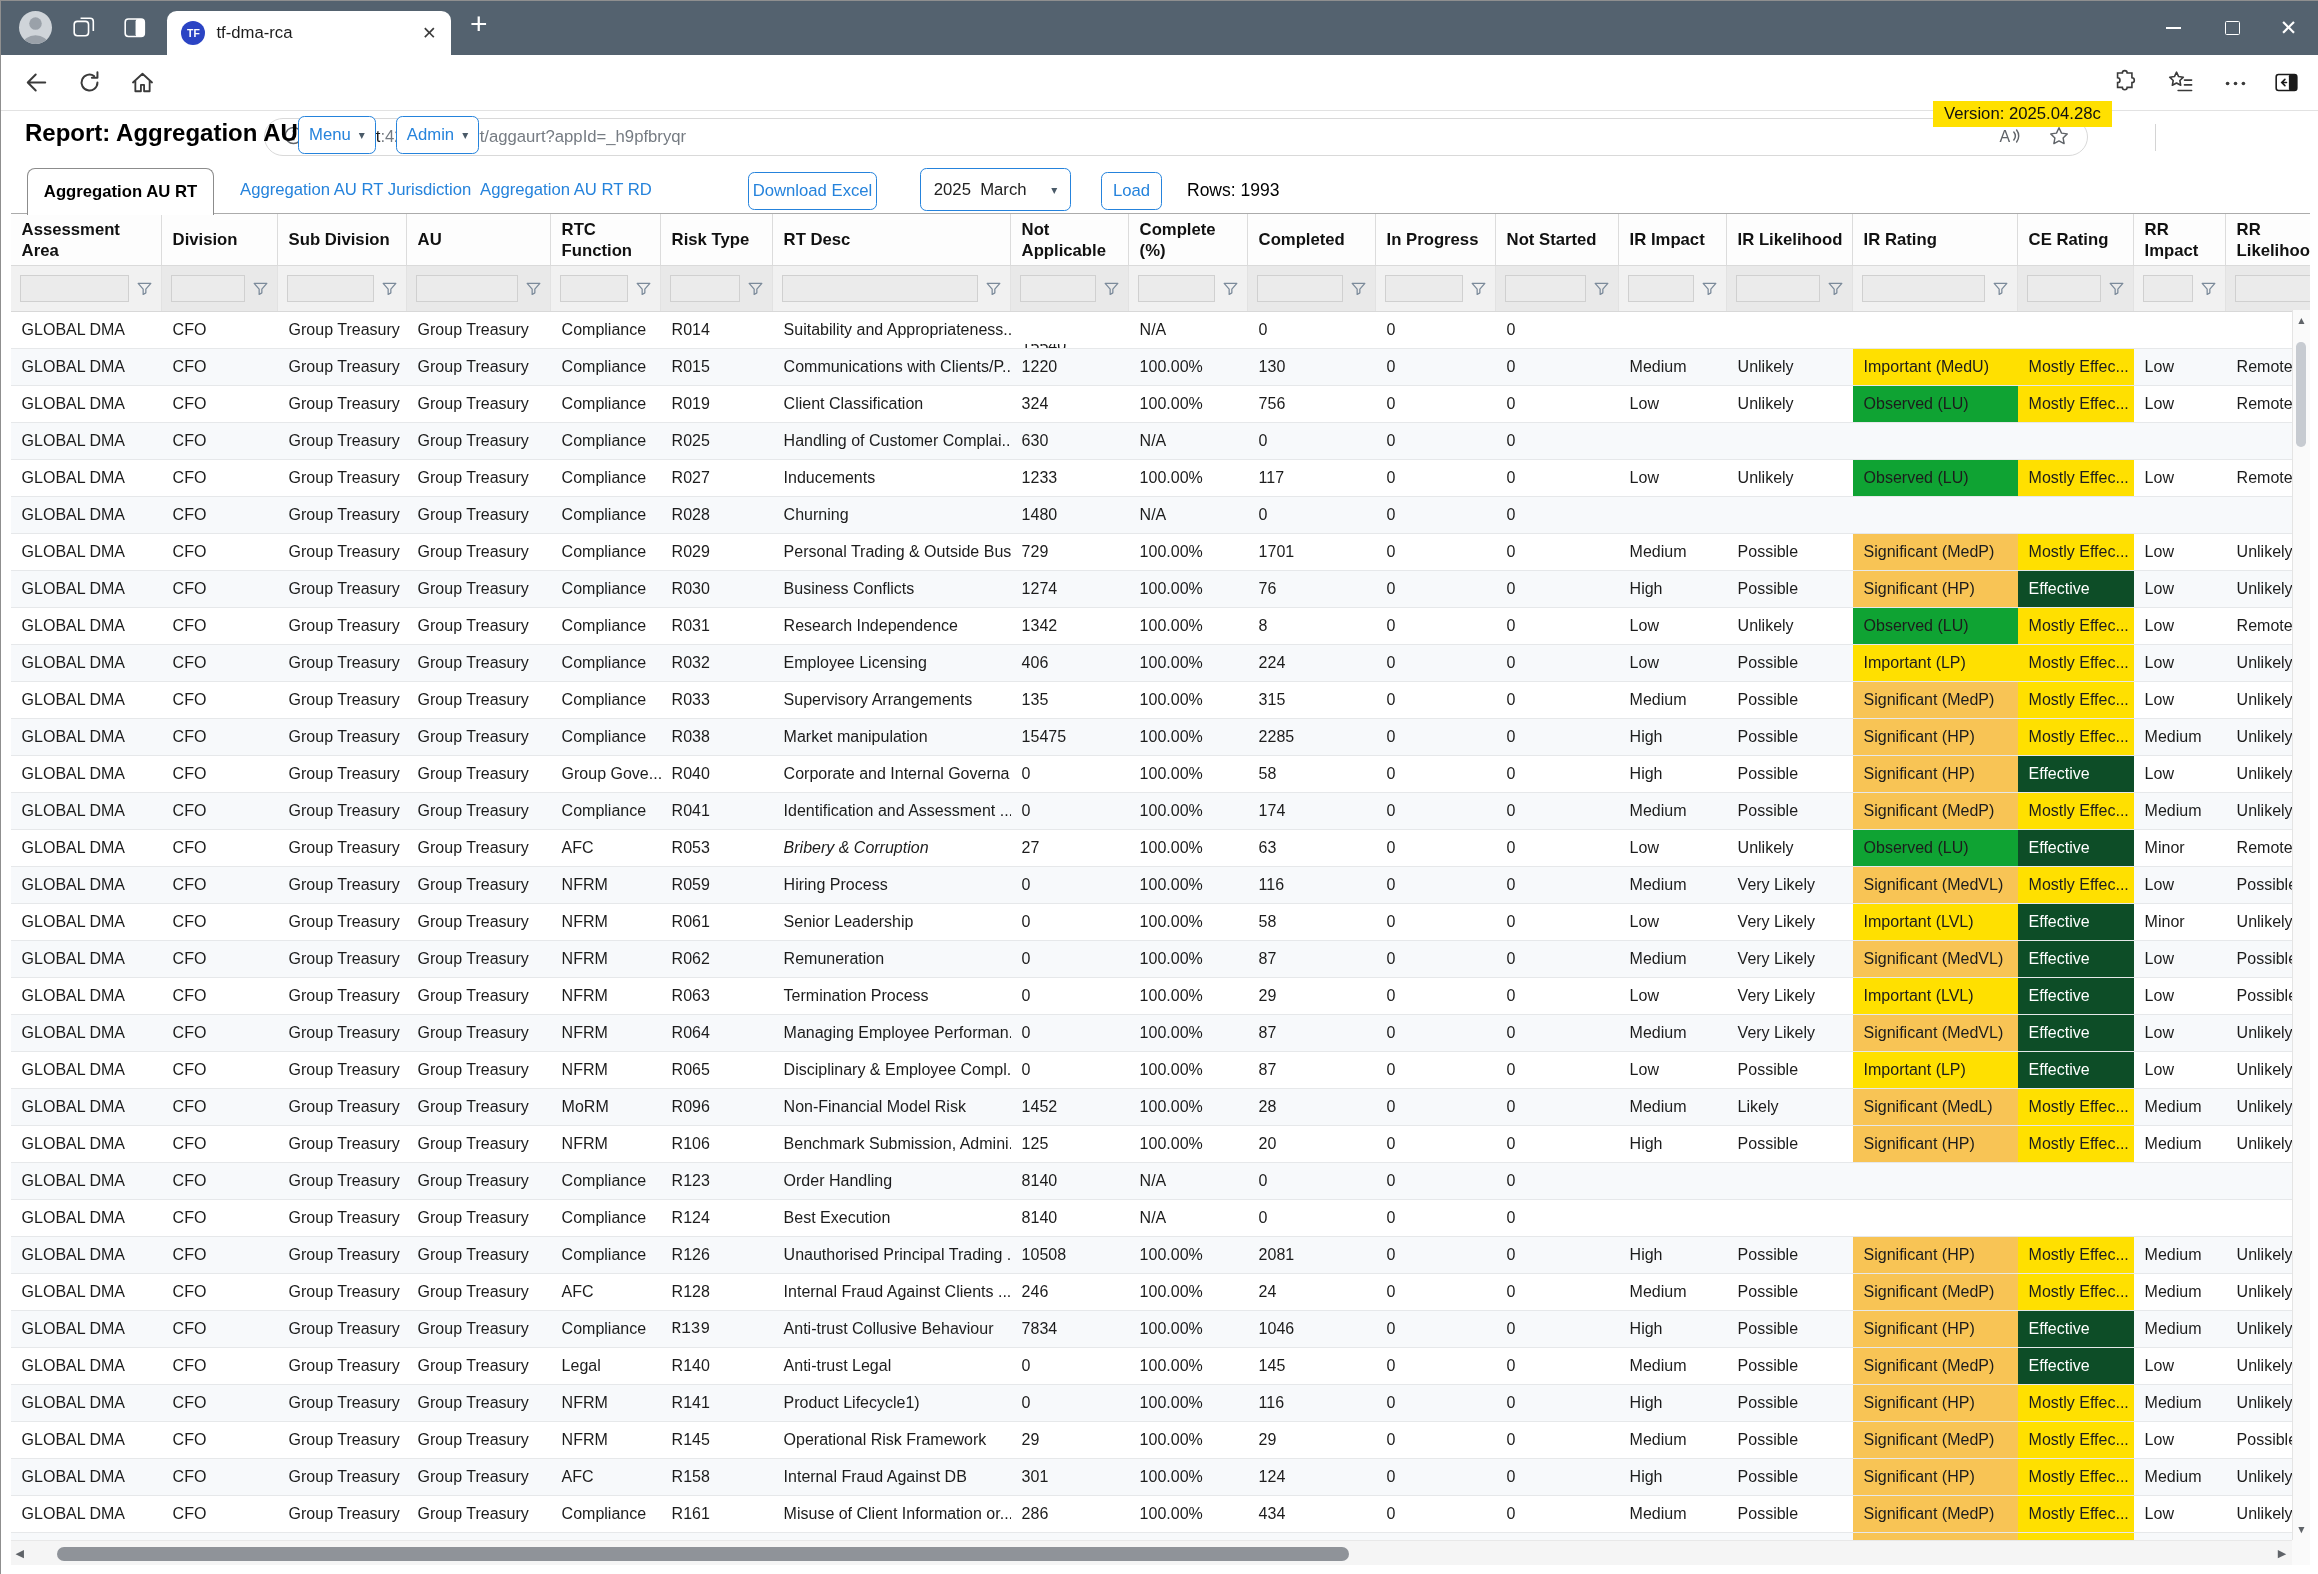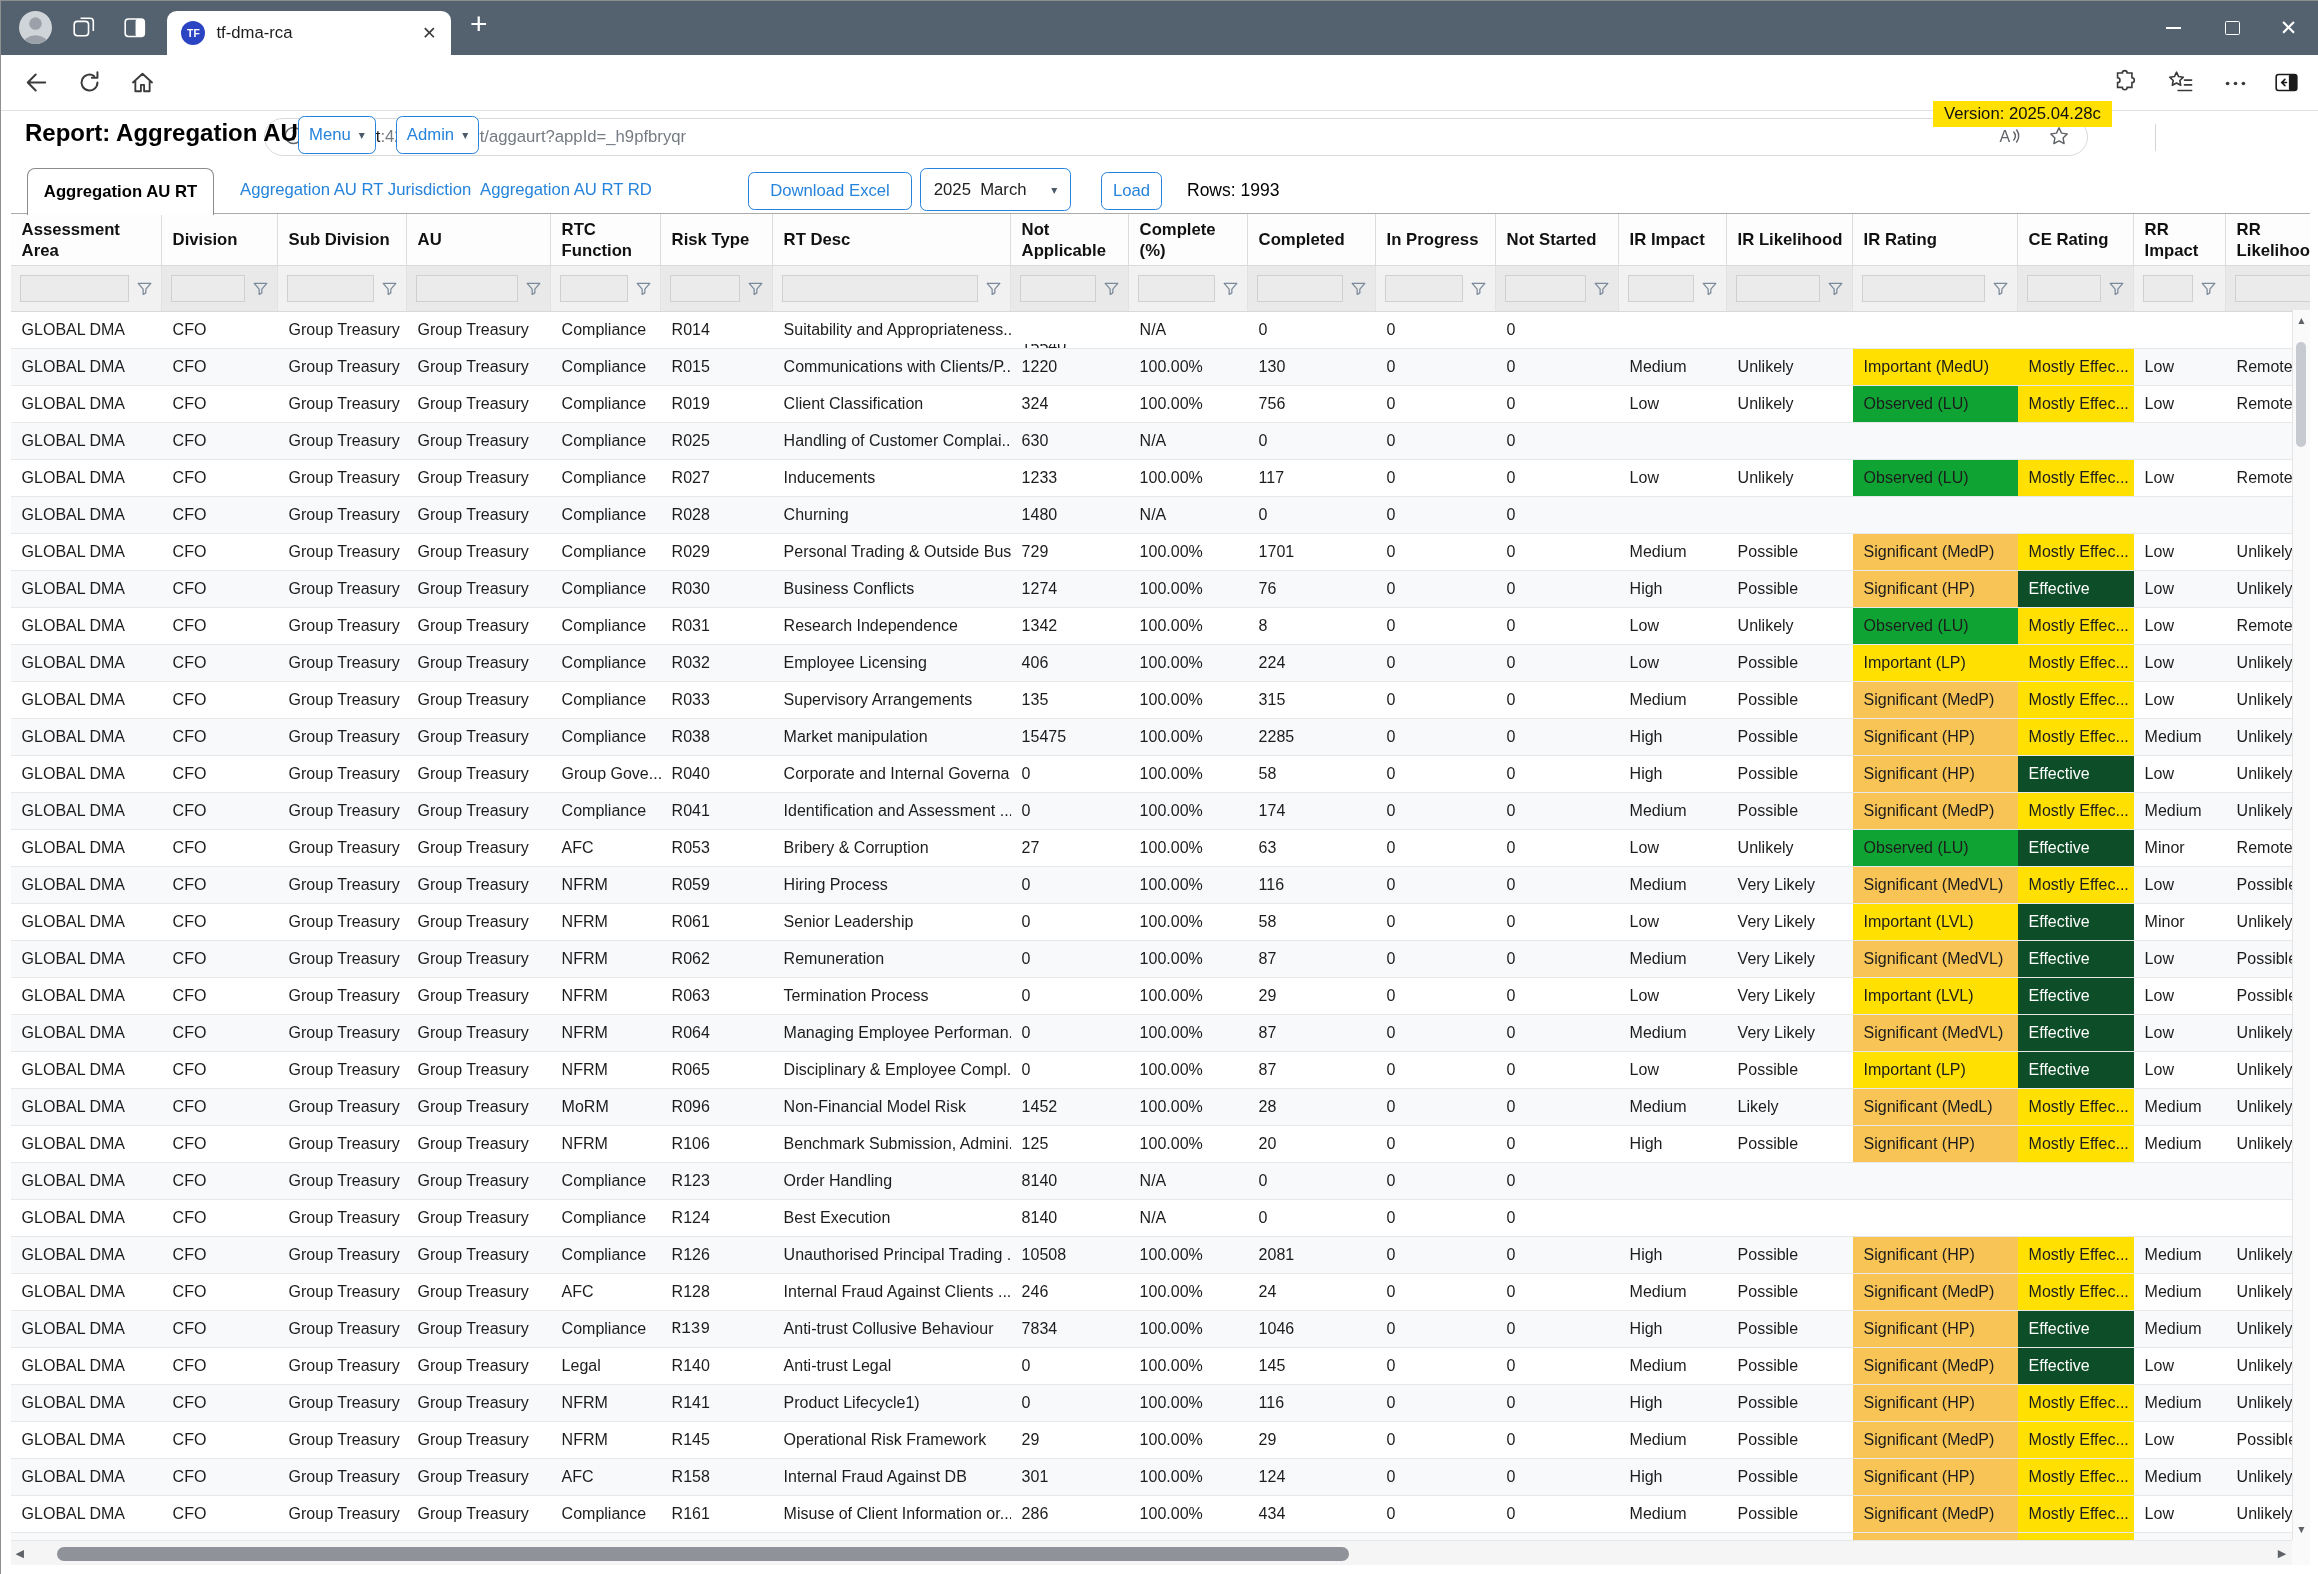--- a/index.html
+++ b/index.html
@@ -35,21 +35,21 @@
   .btn{border:1.6px solid #2583DC;color:#2583DC;border-radius:6.4px;font-size:16.7px;display:flex;align-items:center;justify-content:center;background:#fff;box-sizing:border-box;gap:8px;}
   .menu-btn{position:absolute;left:297px;top:115px;width:78px;height:38px;}
   .admin-btn{position:absolute;left:395px;top:115px;width:83px;height:38px;}
   .caret{font-size:12px;color:#4a5a68;}
   .version{position:absolute;left:1932px;top:100px;background:#FFE000;color:#111;font-size:16.7px;padding:3.2px 11px;}
 
   
   .apptab-active{position:absolute;left:26px;top:167px;width:185px;height:46px;border:0.8px solid #8c8c8c;border-bottom:none;border-radius:8px 8px 0 0;background:#fff;z-index:3;display:flex;align-items:center;justify-content:center;font-weight:bold;font-size:16.7px;color:#000;}
   .apptab-link{position:absolute;top:179px;color:#2583DC;font-size:16.7px;white-space:nowrap;}
   .link2{left:239px;} .link3{left:479px;}
-  .dl-btn{position:absolute;left:747px;top:171px;width:164px;height:38px;}
+  .dl-btn{position:absolute;left:747px;top:171px;width:129px;height:38px;}
   .period{position:absolute;left:919px;top:167px;width:151px;height:43px;border:1.6px solid #2583DC;border-radius:6.4px;background:#fff;display:flex;align-items:center;box-sizing:border-box;padding:0 12.8px;justify-content:space-between;}
   .period-label{font-size:16.7px;color:#222;white-space:pre;}
   .load-btn{position:absolute;left:1100px;top:171px;width:61px;height:38px;}
   .rows-label{position:absolute;left:1186px;top:179px;font-size:17.5px;color:#000;}
   .entitle{position:absolute;left:1375px;top:166px;width:933px;font-size:16px;line-height:23px;color:#000;white-space:pre-wrap;}
 
   
   .tablewrap{position:absolute;left:9.6px;top:212px;width:2299px;height:1352px;border-top:0.8px solid #ababab;box-sizing:border-box;overflow:hidden;background:#fff;}
   .thead{display:flex;height:51px;background:#fdfdfd;border-bottom:0.8px solid #dadada;width:2392px;}
   .hcell{flex:0 0 auto;box-sizing:border-box;padding-left:11px;padding-right:3.2px;font-weight:bold;font-size:16.7px;color:#111;border-right:0.8px solid #dcdcdc;line-height:21px;display:flex;align-items:center;overflow:hidden;}
@@ -614,21 +614,21 @@
           <div class="tcell" style="width: 92px;">Medium</div>
           <div class="tcell" style="width: 122px;">Unlikely</div>
         </div>
         <div class="trow">
           <div class="tcell" style="width: 151px;">GLOBAL DMA</div>
           <div class="tcell" style="width: 116px;">CFO</div>
           <div class="tcell" style="width: 129px;">Group Treasury</div>
           <div class="tcell" style="width: 144px;">Group Treasury</div>
           <div class="tcell" style="width: 110px;">AFC</div>
           <div class="tcell" style="width: 112px;">R053</div>
-          <div class="tcell" style="width: 238px;">Bribery &amp; Corruption</div>
+          <div class="tcell" style="width: 238px; font-style: italic;">Bribery &amp; Corruption</div>
           <div class="tcell" style="width: 118px;">27</div>
           <div class="tcell" style="width: 119px;">100.00%</div>
           <div class="tcell" style="width: 128px;">63</div>
           <div class="tcell" style="width: 120px;">0</div>
           <div class="tcell" style="width: 123px;">0</div>
           <div class="tcell" style="width: 108px;">Low</div>
           <div class="tcell" style="width: 126px;">Unlikely</div>
           <div class="tcell" style="width: 165px; background: rgb(15, 163, 51);">Observed (LU)</div>
           <div class="tcell" style="width: 116px; background: rgb(13, 77, 39); color: rgb(255, 255, 255);">Effective</div>
           <div class="tcell" style="width: 92px;">Minor</div>

